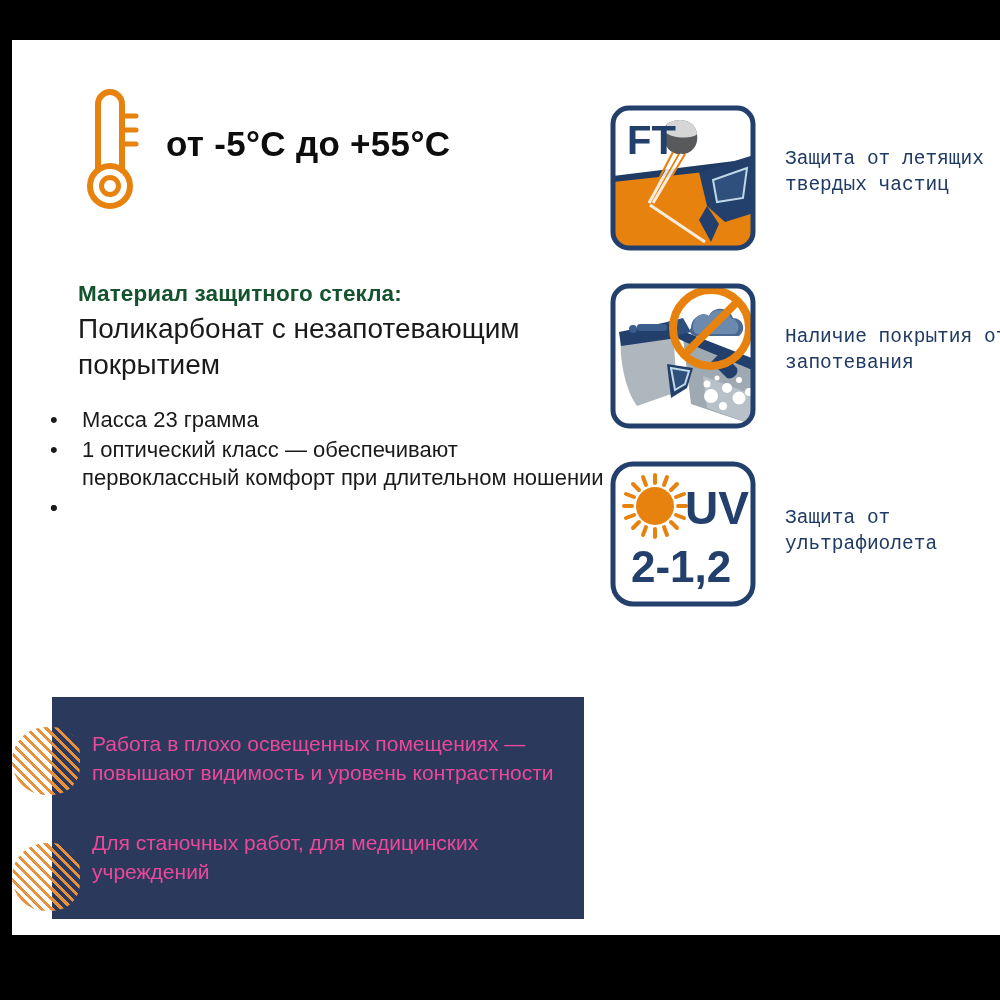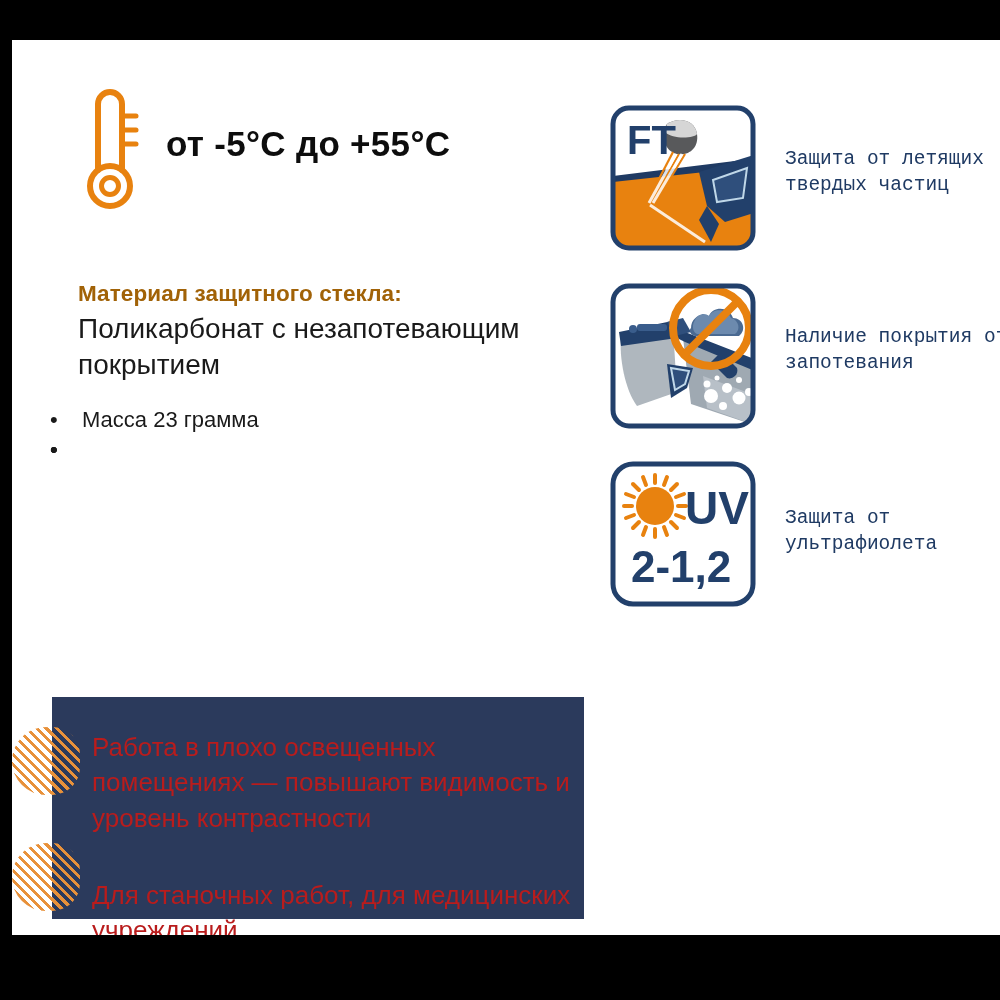--- a/index.html
+++ b/index.html
@@ -64,21 +64,21 @@
   
   #material-block {
     position: absolute;
     left: 66px;
     top: 240px;
     width: 520px;
   }
   #material-heading {
     font-size: 22.5px;
     font-weight: bold;
-    color: #a16207;
+    color: #14532d;
     letter-spacing: 0.1px;
     margin: 0 0 3px 0;
     line-height: 1.25;
   }
   #material-body {
     font-size: 28px;
     color: #1a1a1a;
     line-height: 1.27;
     margin: 0;
     font-weight: 400;
@@ -150,22 +150,22 @@
     height: 222px;
     background: #2B3A5C;
   }
   #callout-text-wrap {
     position: absolute;
     left: 80px;
     top: 657px;
     width: 480px;
   }
   .callout-line {
-    color: #b91c1c;
-    font-size: 26px;
+    color: #ec4899;
+    font-size: 21px;
     line-height: 1.36;
     margin: 0;
   }
   #callout-line-1 { padding-top: 33px; }
   #callout-line-2 { padding-top: 42px; }
 
   .hatch-circle {
     position: absolute;
     left: 0;
     width: 68px;
@@ -223,20 +223,21 @@
     <p id="material-body">Поликарбонат с незапотевающим покрытием</p>
   </div>
 
   <ul id="features-list">
     <li>
       <span class="bullet-dot">•</span>
       <span>Масса 23 грамма</span>
     </li>
     <li>
       <span class="bullet-dot">•</span>
+      <span>1 оптический класс — обеспечивают первоклассный комфорт при длительном ношении</span>
     </li>
     <li>
       <span class="bullet-dot">•</span>
     </li>
     <li>
       <span class="bullet-dot">•</span>
     </li>
   </ul>
 
   <div class="icon-row" id="icon-row-ft">

